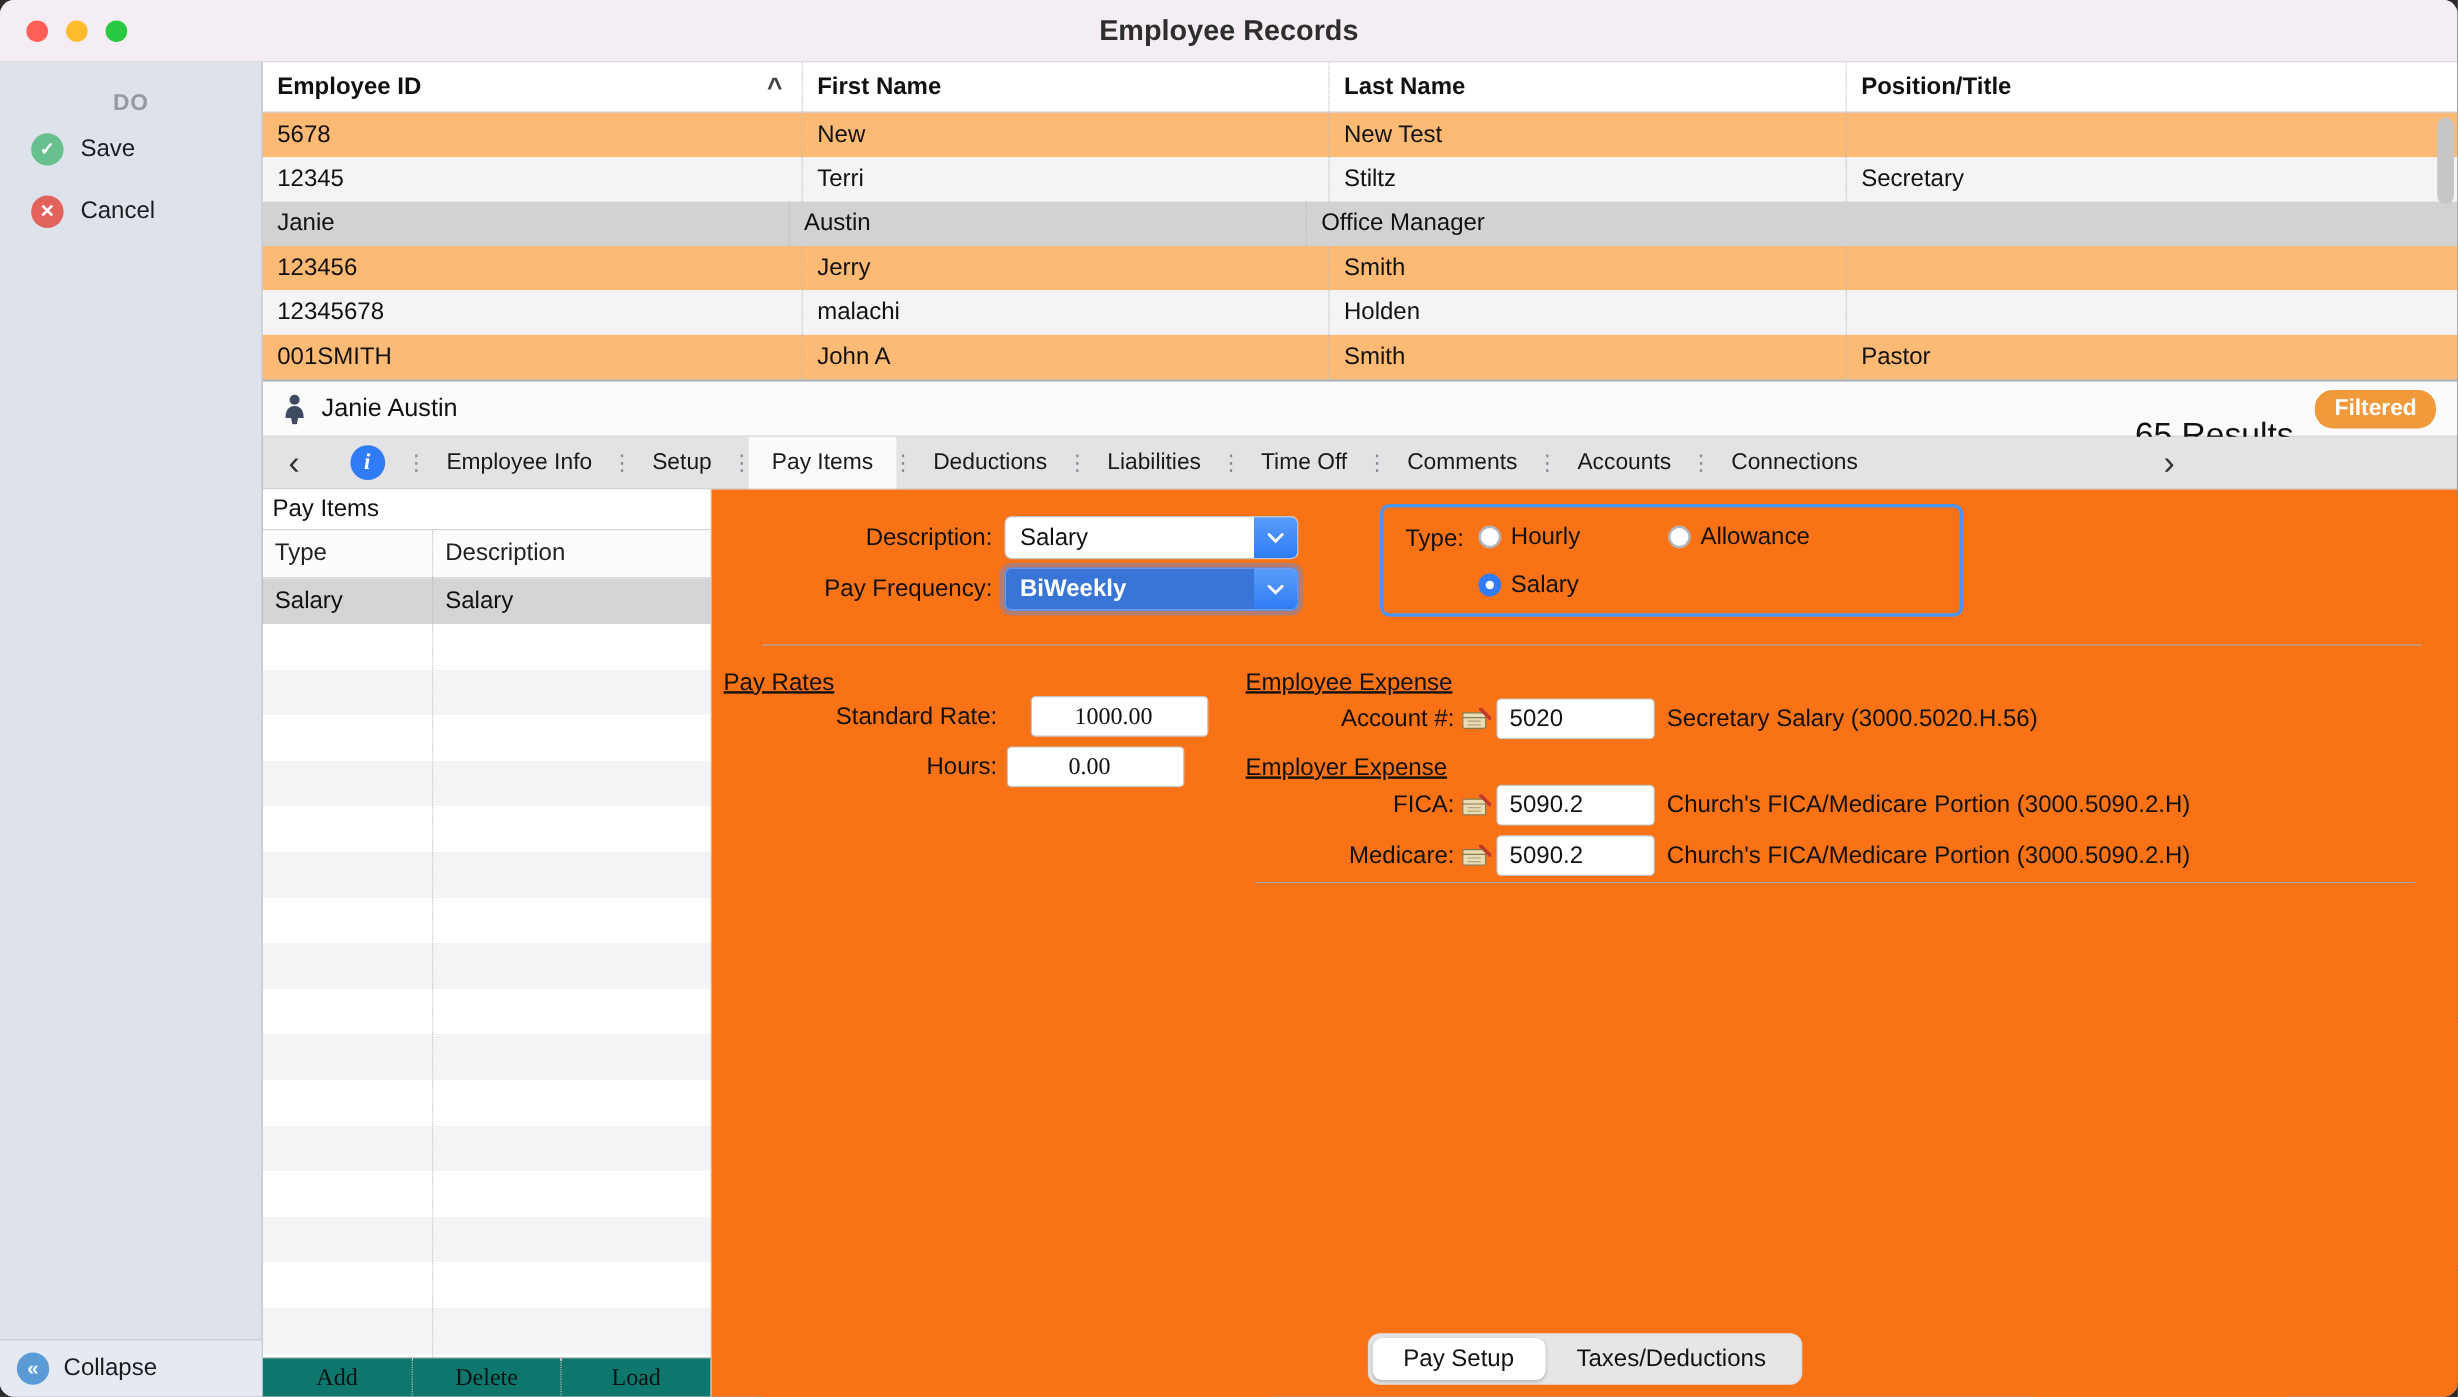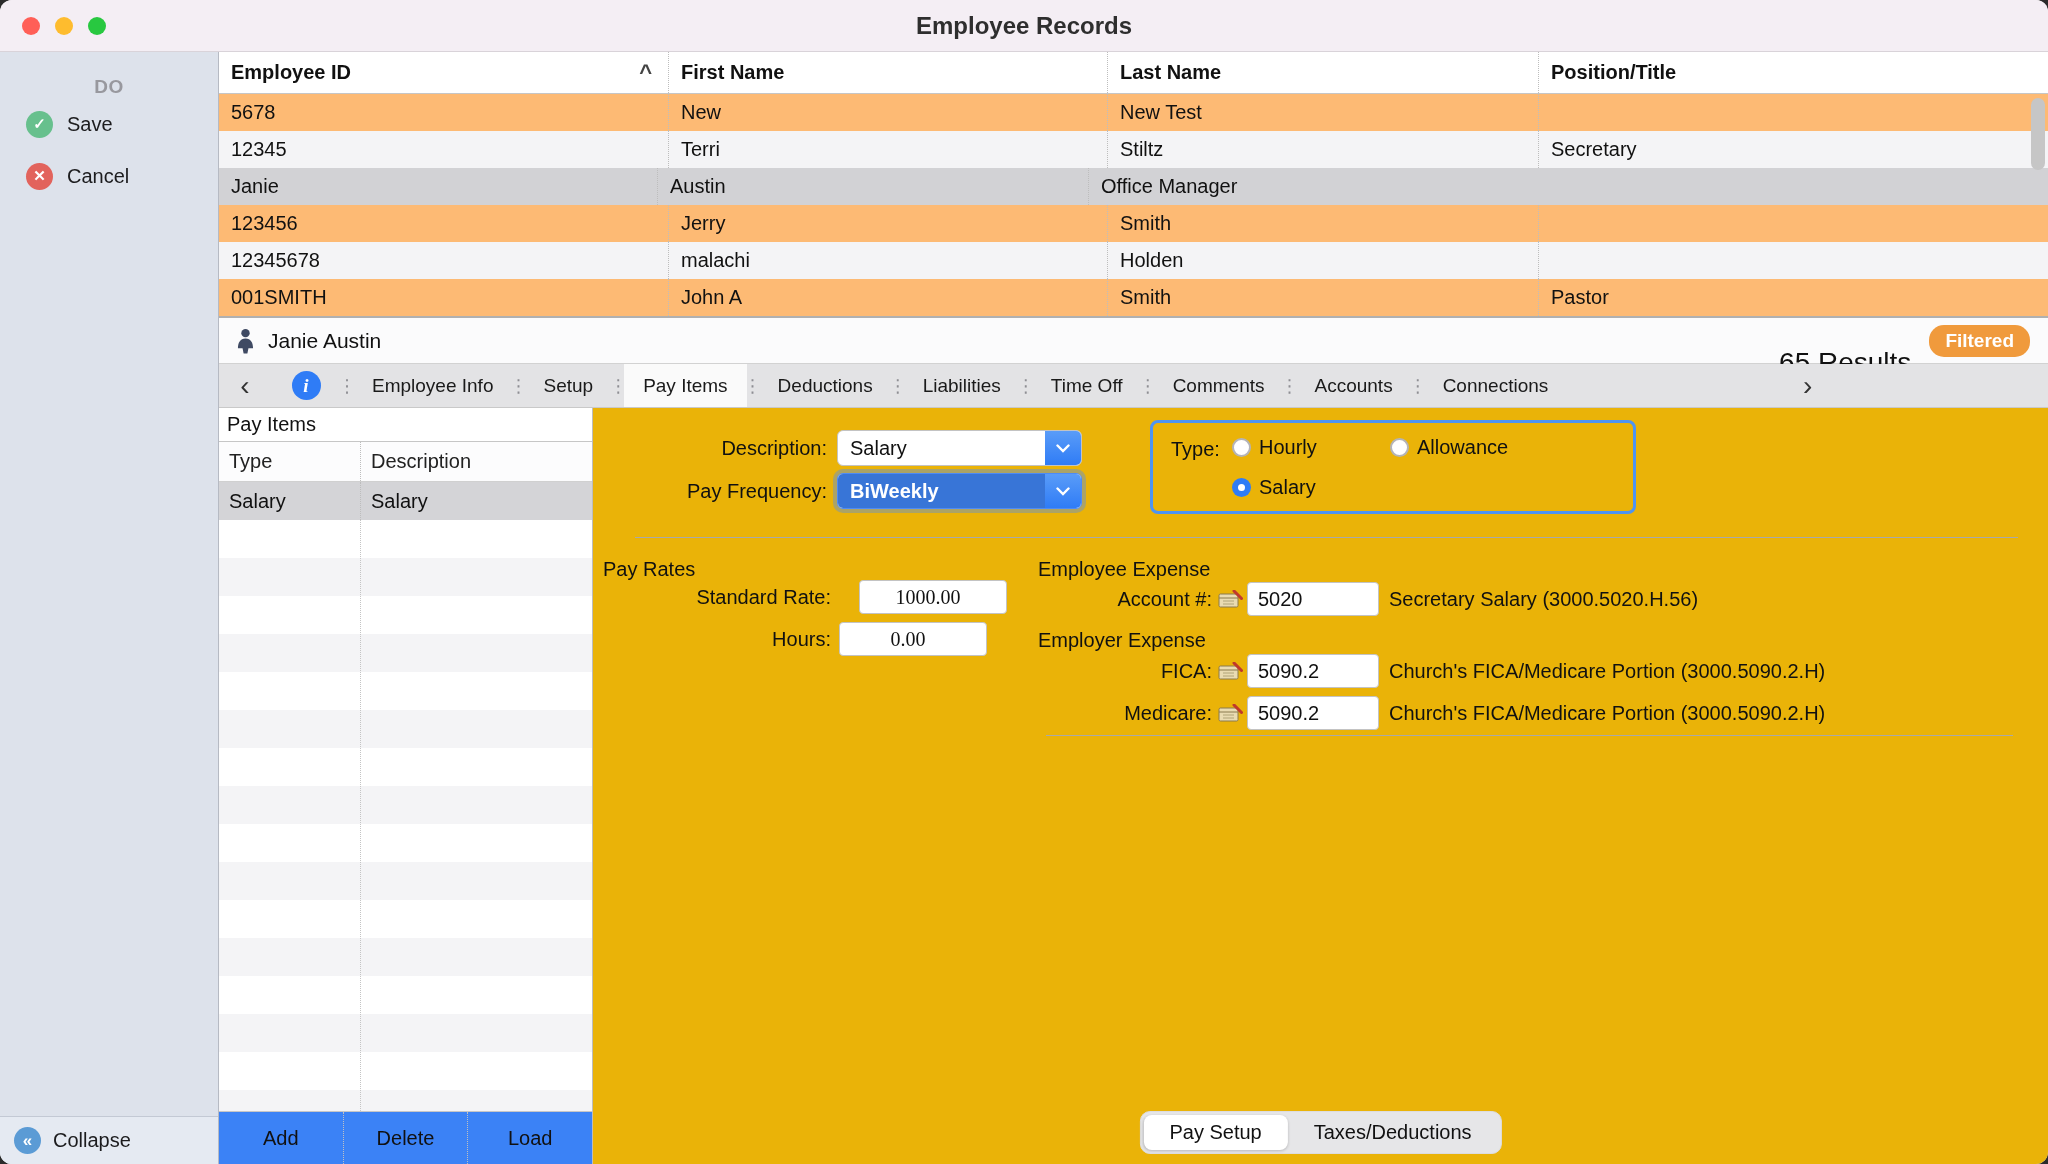--- a/index.html
+++ b/index.html
@@ -62,47 +62,47 @@
   
   .pi{ width:374px; background:#fff; border-right:1px solid #bdbdbd; display:flex; flex-direction:column; flex:none; }
   .pi-title{ height:34px; display:flex; align-items:center; padding-left:8px; font-size:20px; color:#111; border-bottom:1px solid #c6c6c6; background:#fff; }
   .pi-cols{ height:40px; display:flex; border-bottom:1px solid #d0d0d0; font-size:20px; color:#222; background:#fcfcfd; }
   .pc1{ width:141px; display:flex; align-items:center; padding-left:10px; }
   .pc2{ flex:1; display:flex; align-items:center; padding-left:10px; border-left:1px dotted #bdbdbd; }
   .pi-row{ height:38px; display:flex; font-size:20px; color:#111; }
   .pi-row.selected{ background:#d4d4d7; }
   .pi-stripes{ flex:1; position:relative; background:repeating-linear-gradient(180deg,#ffffff 0 38px,#f4f4f6 38px 76px); }
   .pi-stripes::after{ content:""; position:absolute; left:141px; top:0; bottom:0; border-left:1px dotted #c4c4c4; }
-  .pi-buttons{ height:53px; border-top:1px solid #c6c6c6; display:flex; background:#3b82f6; flex:none; }
+  .pi-buttons{ height:33px; border-top:1px solid #c6c6c6; display:flex; background:#0f766e; flex:none;font-family:Liberation Serif, serif; }
   .pi-btn{ flex:1; display:flex; align-items:center; justify-content:center; font-size:20px; color:#111; border-right:1px dotted #c0c0c0; }
   .pi-btn:last-child{ border-right:none; }
 
   
-  .detail{ flex:1; position:relative; background:#eab308; overflow:hidden; }
+  .detail{ flex:1; position:relative; background:#f97316; overflow:hidden; }
   .form-row{ position:absolute; display:flex; align-items:center; height:36px; }
   .f-label{ text-align:right; font-size:20px; color:#111; white-space:nowrap; }
   .lbl-combo{ width:234px; }
   .combo{ display:flex; width:245px; height:36px; margin-left:10px; border:1px solid #c3c3c3; border-radius:6px; background:#fff; }
   .combo .val{ flex:1; display:flex; align-items:center; padding-left:12px; font-size:20px; color:#111; border-radius:5px 0 0 5px; }
   .combo .cap{ width:36px; background:linear-gradient(#5a9cf8,#2f7cf6); border-radius:0 5px 5px 0; display:flex; align-items:center; justify-content:center; }
   .combo.focused{ box-shadow:0 0 0 4px rgba(77,139,247,.40); border-color:#4d8bf7; }
   .combo.focused .val{ background:#3875d7; color:#fff; font-weight:bold; }
 
   .type-group{ position:absolute; top:12px; left:557px; width:486px; height:94px; border:3px solid #4e94f2; border-radius:8px; }
   .tg-label{ position:absolute; left:18px; top:15px; font-size:20px; color:#111; }
   .radio-row{ position:absolute; display:flex; align-items:center; gap:8px; font-size:20px; color:#111; }
   .r-hourly{ left:79px; top:13px; } .r-allowance{ left:237px; top:13px; } .r-salary{ left:79px; top:53px; }
   .radio{ width:19px; height:19px; border-radius:50%; border:2px solid #b4b4b8; background:#fff; flex:none; }
   .radio.checked{ border:none; background:#2f7cf6; position:relative; }
   .radio.checked::after{ content:""; position:absolute; left:6px; top:6px; width:7px; height:7px; border-radius:50%; background:#fff; }
 
   .sep1{ position:absolute; top:129px; left:42px; right:30px; border-top:1px solid #a9a9a9; }
   .sep2{ position:absolute; top:327px; left:453px; width:967px; border-top:1px solid #a9a9a9; }
 
-  .section-title{ position:absolute; font-size:20px; color:#111; }
+  .section-title{ position:absolute; font-size:20px; color:#111;text-decoration:underline; }
   .st-payrates{ top:150px; left:10px; }
   .st-empexp{ top:150px; left:445px; }
   .st-emprexp{ top:221px; left:445px; }
 
   .lbl-rate{ width:238px; }
   .row-sr{ top:171px; left:0;gap:20px; } .row-hours{ top:213px; left:0; }
   .num-field{ width:148px; height:34px; margin-left:8px; border:1px solid #c3c3c3; border-radius:4px; background:#fff; font-size:20px; font-family:Liberation Serif, serif; text-align:center; padding-right:10px; color:#111; }
 
   .row-account{ top:173px; left:445px; } .row-fica{ top:245px; left:445px; } .row-medicare{ top:287px; left:445px; }
   .lbl-acct{ width:174px; }

